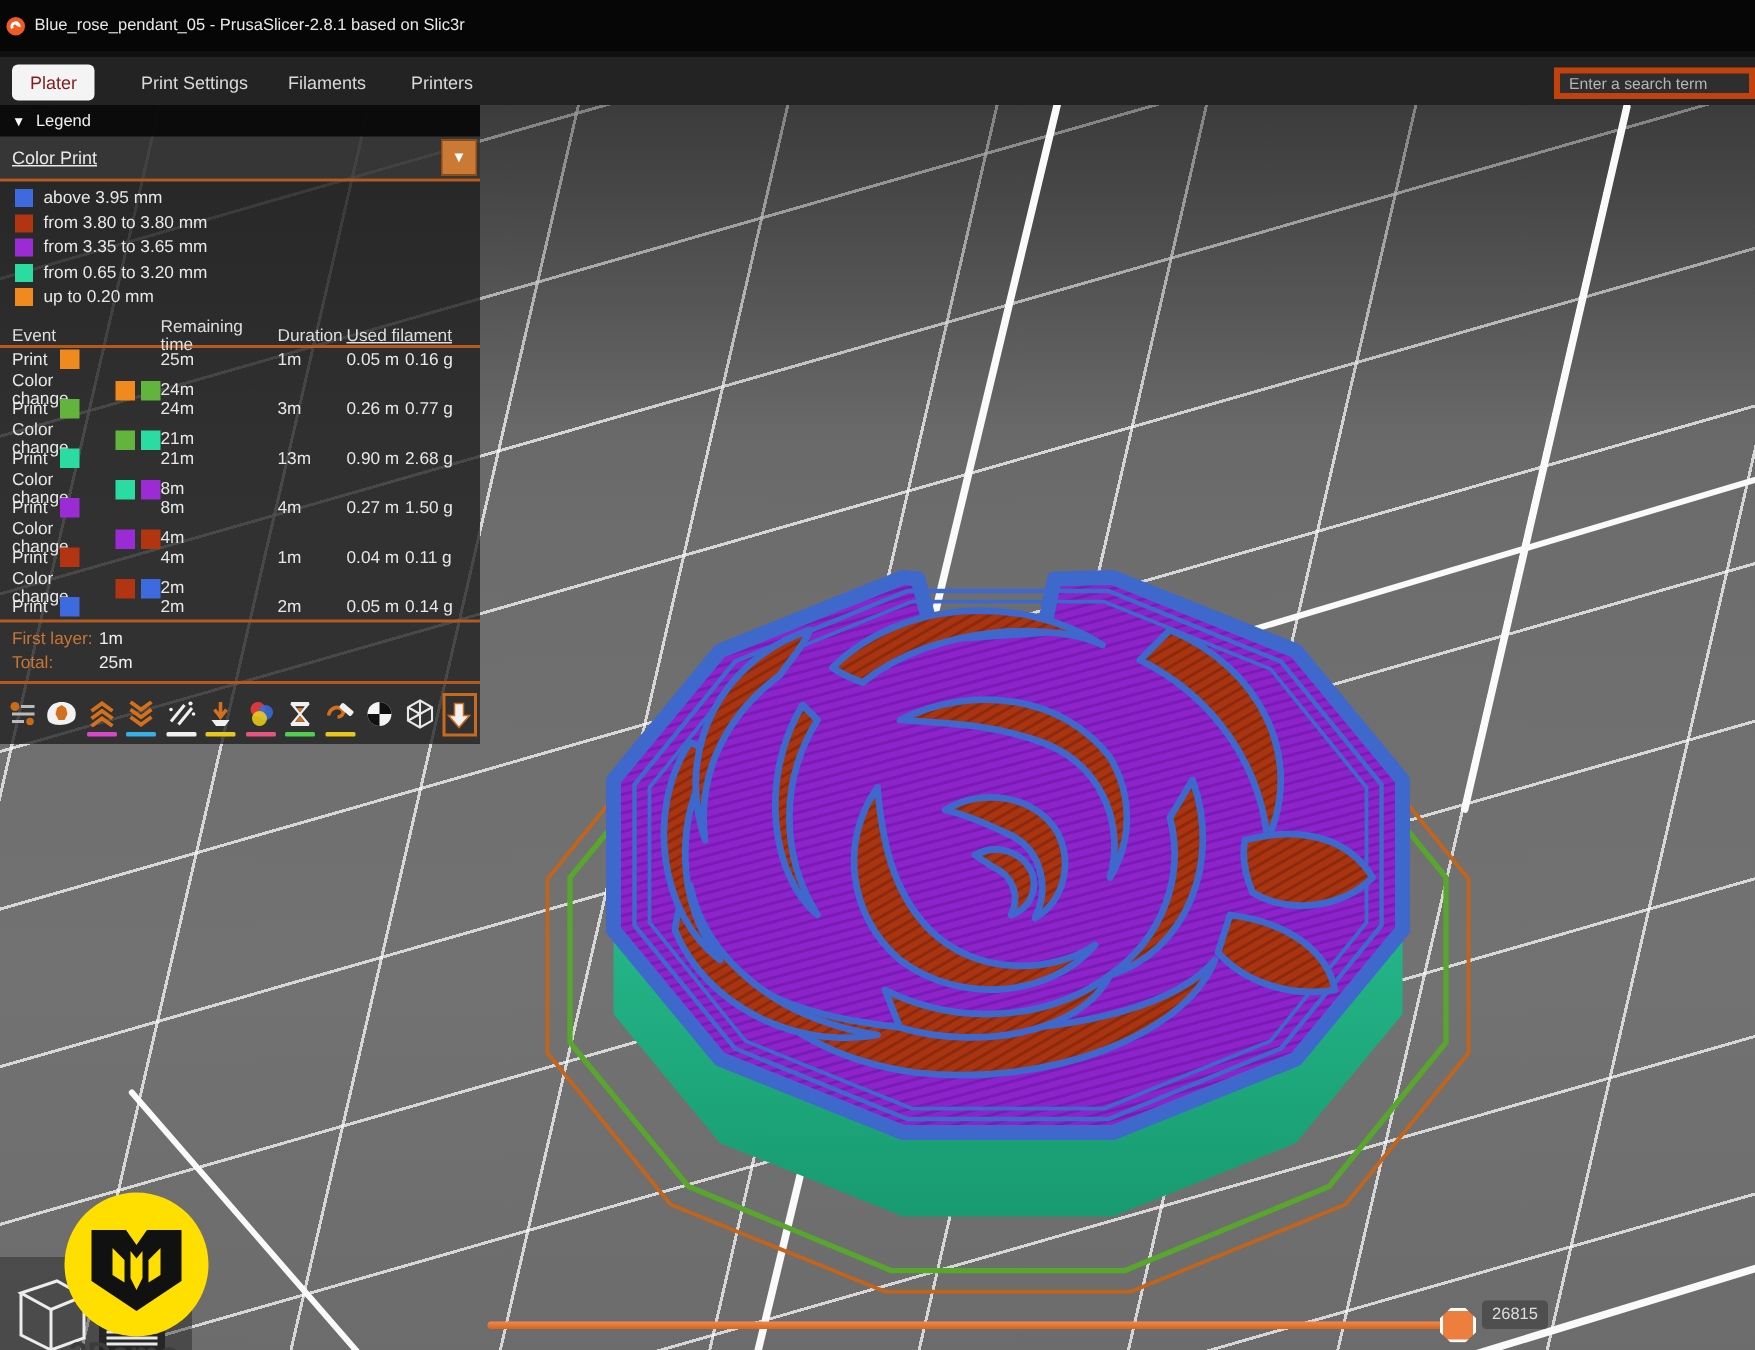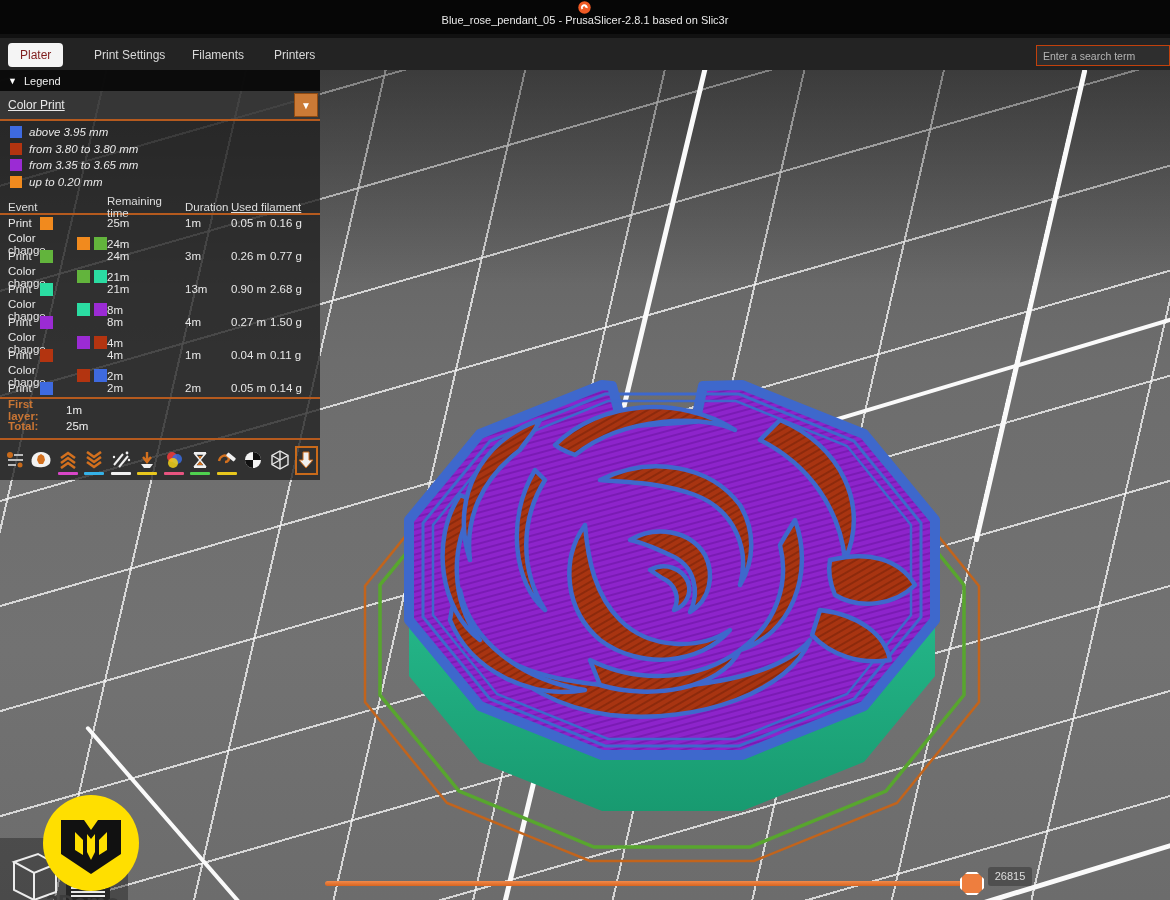--- a/index.html
+++ b/index.html
@@ -2,31 +2,31 @@
 <html><head>
 <meta charset="utf-8">
 <style>
   * { margin:0; padding:0; box-sizing:border-box; }
   html,body { width:1170px; height:900px; overflow:hidden; background:#000;
     font-family:"Liberation Sans", sans-serif; }
   #app { position:relative; width:1170px; height:900px; background:#111; overflow:hidden; }
 
   
   .titlebar { position:absolute; left:0; top:0; width:1170px; height:34px; background:#060606;
-    display:flex; align-items:center; color:#e9e9e9; font-size:11px;flex-direction:column; }
+    display:flex; align-items:center; color:#e9e9e9; font-size:11px; }
   .titlebar svg { margin:1px 6px 0 4px; }
   .menubar { position:absolute; left:0; top:17px; width:1170px; height:21px; background:#2b2b2b;
     display:flex; align-items:center; color:#e3e3e3; font-size:11.5px; }
   .menu-item { padding:0 10px; height:21px; line-height:21px; cursor:default; }
   .tabbar { position:absolute; left:0; top:38px; width:1170px; height:32px; background:#232323; }
   .tab { position:absolute; top:5px; height:24px; line-height:24px; font-size:12px; color:#d9d9d9;
     padding:0 12px; border-radius:4px; }
   .tab.active { background:#f4f4f4; color:#7f1d1d; }
   .search-box { position:absolute; right:0; top:7px; width:134px; height:21px; background:#2e2e2e;
-    border:1px solid #c2410c; color:#cfcfcf; font-size:10.5px; padding:0 6px;
+    border:4px solid #c2410c; color:#cfcfcf; font-size:10.5px; padding:0 6px;
     font-family:"Liberation Sans", sans-serif; }
   .search-box::placeholder { color:#b5b5b5; }
 
   
   .viewport { position:absolute; left:0; top:70px; width:1170px; height:830px;
     background:
       linear-gradient(rgba(15,15,15,.42), rgba(15,15,15,0) 26%),
       repeating-linear-gradient(-77deg, rgba(255,255,255,0) 0 134px, rgba(250,250,250,.75) 134px 136px),
       repeating-linear-gradient(-16deg, rgba(255,255,255,0) 0 99px, rgba(250,250,250,.75) 99px 101px),
       linear-gradient(#5c5c5c, #6d6d6d 35%, #727272 70%, #6c6c6c);
@@ -39,33 +39,33 @@
   .legend-header { height:21px; background:rgba(10,10,10,.94); display:flex; align-items:center;
     font-size:11px; color:#f0f0f0; }
   .legend-header .tri { color:#fff; font-size:9px; margin:0 7px 0 8px; }
   .viewmode-row { height:28px; display:flex; align-items:center; background:rgba(88,88,88,.30);
     position:relative; font-size:12px;text-decoration:underline; }
   .viewmode-row .vm-label { margin-left:8px; }
   .vm-btn { position:absolute; right:2px; top:2px; width:24px; height:24px; background:#cb7a36;
     border:1px solid #8f4a12; color:#fff; font-size:10px; display:flex; align-items:center;
     justify-content:center; }
   .sep-orange { height:2px; background:#b55a1e; }
-  .ranges { padding:3px 0 2px 0;font-style:italic; }
+  .ranges { padding:3px 0 2px 0; }
   .range-row { height:16.5px; display:flex; align-items:center; font-size:11.5px; }
   .chip { width:12px; height:12px; margin-left:10px; flex:0 0 auto; }
   .range-row .lbl { margin-left:7px; }
   .evt-head, .evt-row { display:grid; grid-template-columns:99px 78px 46px 39px auto;
     align-items:center; padding-left:8px; font-size:11.5px; height:16.5px; }
   .evt-head { color:#dedede; height:18px; margin-top:3px; }
   .evt-head .h-filament { grid-column:4 / 6;text-decoration:underline; }
   .evt-cell { display:flex; align-items:center; gap:4px; }
   .evt-cell .chip { width:13px; height:13px; margin-left:4px; }
   .times-title { font-size:11.5px; padding:5px 0 3px 8px; }
   .time-row { display:flex; font-size:11.5px; height:16px; align-items:center; }
-  .time-row .t-lbl { color:#c9archive;font-weight:bold; }
+  .time-row .t-lbl { color:#c9archive; }
   .t-lbl { color:#c97534; width:54px; margin-left:8px; }
   .t-val { color:#f0f0f0; margin-left:4px; }
   .icon-row { display:flex; align-items:flex-end; gap:3px; padding:6px 2px 5px 3px; }
   .vicon { width:24px; height:27px; position:relative; display:flex; flex-direction:column;
     align-items:center; justify-content:flex-end; }
   .vicon .glyph { flex:1; display:flex; align-items:center; justify-content:center; width:100%; }
   .vicon .ubar { width:20px; height:3px; border-radius:1px; }
   .vicon.active { border:2px solid #c96a1a; height:29px; }
 
   
@@ -183,20 +183,24 @@
         </div>
       <div class="range-row">
           <span class="chip" style="background-color: rgb(179, 52, 16);"></span>
           <span class="lbl">from 3.80 to 3.80 mm</span>
         </div>
       <div class="range-row">
           <span class="chip" style="background-color: rgb(155, 43, 212);"></span>
           <span class="lbl">from 3.35 to 3.65 mm</span>
         </div>
       <div class="range-row">
+          <span class="chip" style="background-color: rgb(43, 220, 162);"></span>
+          <span class="lbl">from 0.65 to 3.20 mm</span>
+        </div>
+      <div class="range-row">
           <span class="chip" style="background-color: rgb(241, 138, 30);"></span>
           <span class="lbl">up to 0.20 mm</span>
         </div>
     </div>
 
     <div class="evt-head">
       <span>Event</span>
       <span>Remaining time</span>
       <span>Duration</span>
       <span class="h-filament">Used filament</span>

